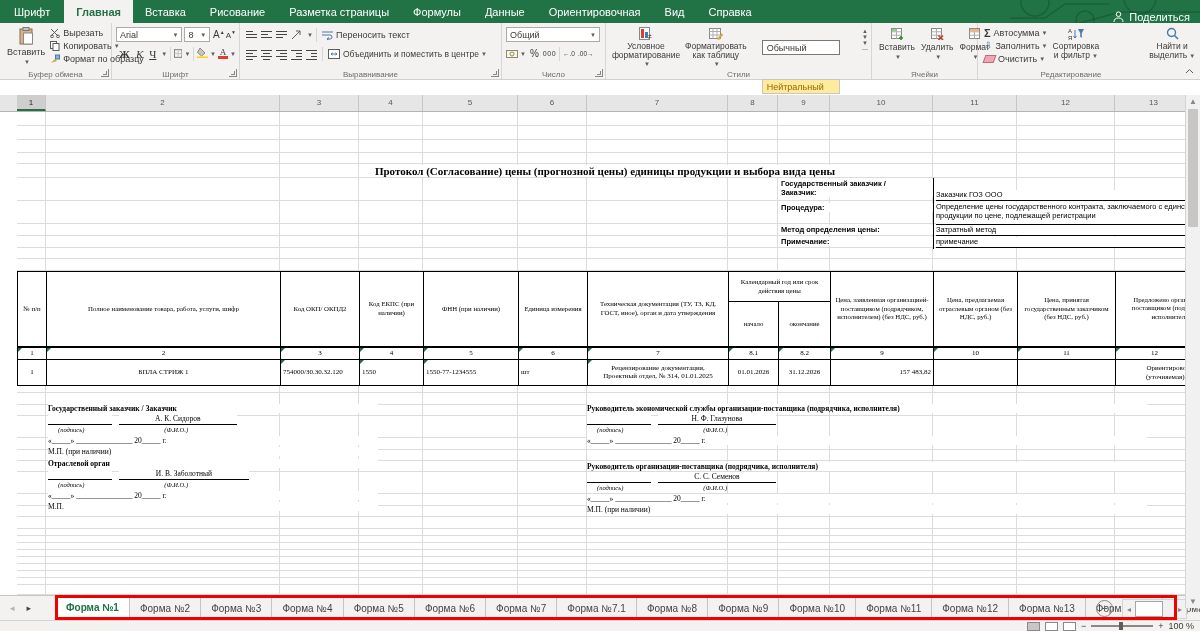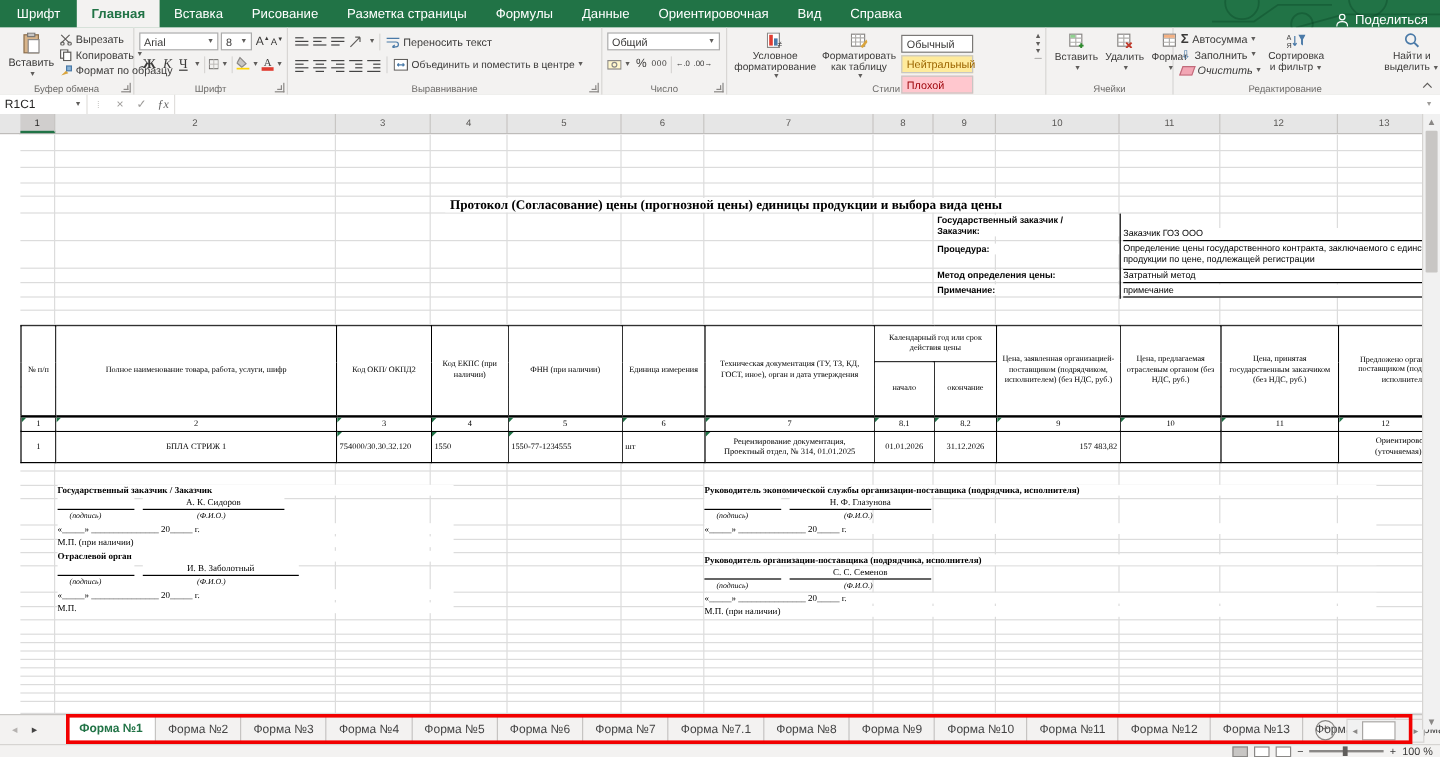--- a/index.html
+++ b/index.html
@@ -24,21 +24,21 @@
   .launcher{position:absolute;bottom:2px;right:2px;width:7px;height:7px;border-right:1px solid #8a8886;border-bottom:1px solid #8a8886;}
   .launcher:before{content:"";position:absolute;right:1px;bottom:1px;width:3px;height:3px;border-right:1px solid #8a8886;border-bottom:1px solid #8a8886;}
   .rrow{display:flex;align-items:center;height:17px;white-space:nowrap;}
   .rbtn{display:flex;align-items:center;padding:0 2px;border-radius:2px;}
   .arrow{font-size:6px;color:#5f5d5b;margin-left:2px;}
   .bigbtn{display:flex;flex-direction:column;align-items:center;justify-content:flex-start;text-align:center;line-height:10px;padding:1px 3px;}
   .bigbtn .lbl{margin-top:2px;}
   .combo{display:flex;align-items:center;justify-content:space-between;background:#fff;border:1px solid #ababab;height:15px;padding:0 3px;box-sizing:border-box;font-size:9px;}
   .sep{width:1px;height:14px;background:#d8d6d4;margin:0 3px;}
   .glyph{font-weight:bold;font-size:11px;font-family:"Liberation Serif",serif;padding:0 3px;}
-  .stylebox{width:60px;height:15px;border:1px solid #c8c6c4;font-size:9px;display:flex;align-items:center;padding:0 4px;box-sizing:border-box;background:#fff;margin:1px;}
+  .stylebox{width:78px;height:15px;border:1px solid #c8c6c4;font-size:9px;display:flex;align-items:center;padding:0 4px;box-sizing:border-box;background:#fff;margin:12px;}
   .st-neutral{background:#ffeb9c;color:#9c6500;}
   .st-bad{background:#ffc7ce;color:#9c0006;}
   .st-good{background:#c6efce;color:#006100;}
   .alico{display:inline-block;width:13px;height:12px;margin:0 1px;}
   .alico i{display:block;height:1px;background:#444;margin:2px 1px 0 1px;}
   #collapse{position:absolute;right:6px;bottom:3px;color:#5f5d5b;}
 
   
   #fbar{position:absolute;left:0;top:79px;width:1200px;height:16px;background:#fff;border-bottom:1px solid #e1dfdd;display:flex;align-items:stretch;font-size:10px;}
   #namebox{width:64px;display:flex;align-items:center;justify-content:space-between;padding:0 4px;border-right:1px solid #e1dfdd;color:#252423;}
@@ -399,21 +399,21 @@
           <div class="rrow rbtn" style="height:13px;">
             <span style="font-size:11px;font-weight:bold;">Σ</span>
             <span style="margin-left:3px;">Автосумма</span>
             <span class="arrow">▼</span>
           </div>
           <div class="rrow rbtn" style="height:13px;">
             <span style="color:#4a7aa8;font-size:10px;">⇩</span>
             <span style="margin-left:3px;">Заполнить</span>
             <span class="arrow">▼</span>
           </div>
-          <div class="rrow rbtn" style="height:13px;font-style:italic;">
+          <div class="rrow rbtn" style="height:13px;">
             <span style="display:inline-block;width:9px;height:6px;background:#f2a6b4;border:1px solid #c06a7a;transform:skewX(-20deg);"></span>
             <span style="margin-left:3px;">Очистить</span>
             <span class="arrow">▼</span>
           </div>
         </div>
         <div class="bigbtn" style="width:52px;line-height:9px;font-size:8.5px;">
           <svg width="16" height="13" viewBox="0 0 16 13">
               <text x="0" y="6" font-size="6" fill="#333">А</text>
               <text x="0" y="13" font-size="6" fill="#333">Я</text>
               <path d="M7 3 V11 M7 11 L5.5 9 M7 11 L8.5 9" stroke="#4a7aa8" fill="none"></path>
@@ -433,32 +433,20 @@
       </div>
       <div class="glabel">Редактирование</div>
     </div>
     <div id="collapse">
       <svg width="9" height="6" viewBox="0 0 9 6">
           <path d="M1 5 L4.5 1.5 L8 5" stroke="#5f5d5b" fill="none"></path>
         </svg>
     </div>
   </div>
 
-  <div id="fbar">
-    <div id="namebox">
-      <span>R1C1</span>
-      <span class="arrow">▼</span>
-    </div>
-    <div class="fbtn" style="color:#c8c6c4;font-size:8px;">⁞</div>
-    <div class="fbtn">×</div>
-    <div class="fbtn">✓</div>
-    <div class="fbtn" id="fxlbl">ƒx</div>
-    <div id="finput"></div>
-    <div class="fbtn" style="font-size:6px;">▼</div>
-  </div>
 
   <div id="corner"></div>
   <div id="colheads">
       <div class="colh sel" style="left: 17px; width: 29px;">1</div>
       <div class="colh" style="left: 46px; width: 234px;">2</div>
       <div class="colh" style="left: 280px; width: 79px;">3</div>
       <div class="colh" style="left: 359px; width: 64px;">4</div>
       <div class="colh" style="left: 423px; width: 95px;">5</div>
       <div class="colh" style="left: 518px; width: 69px;">6</div>
       <div class="colh" style="left: 587px; width: 141px;">7</div>

